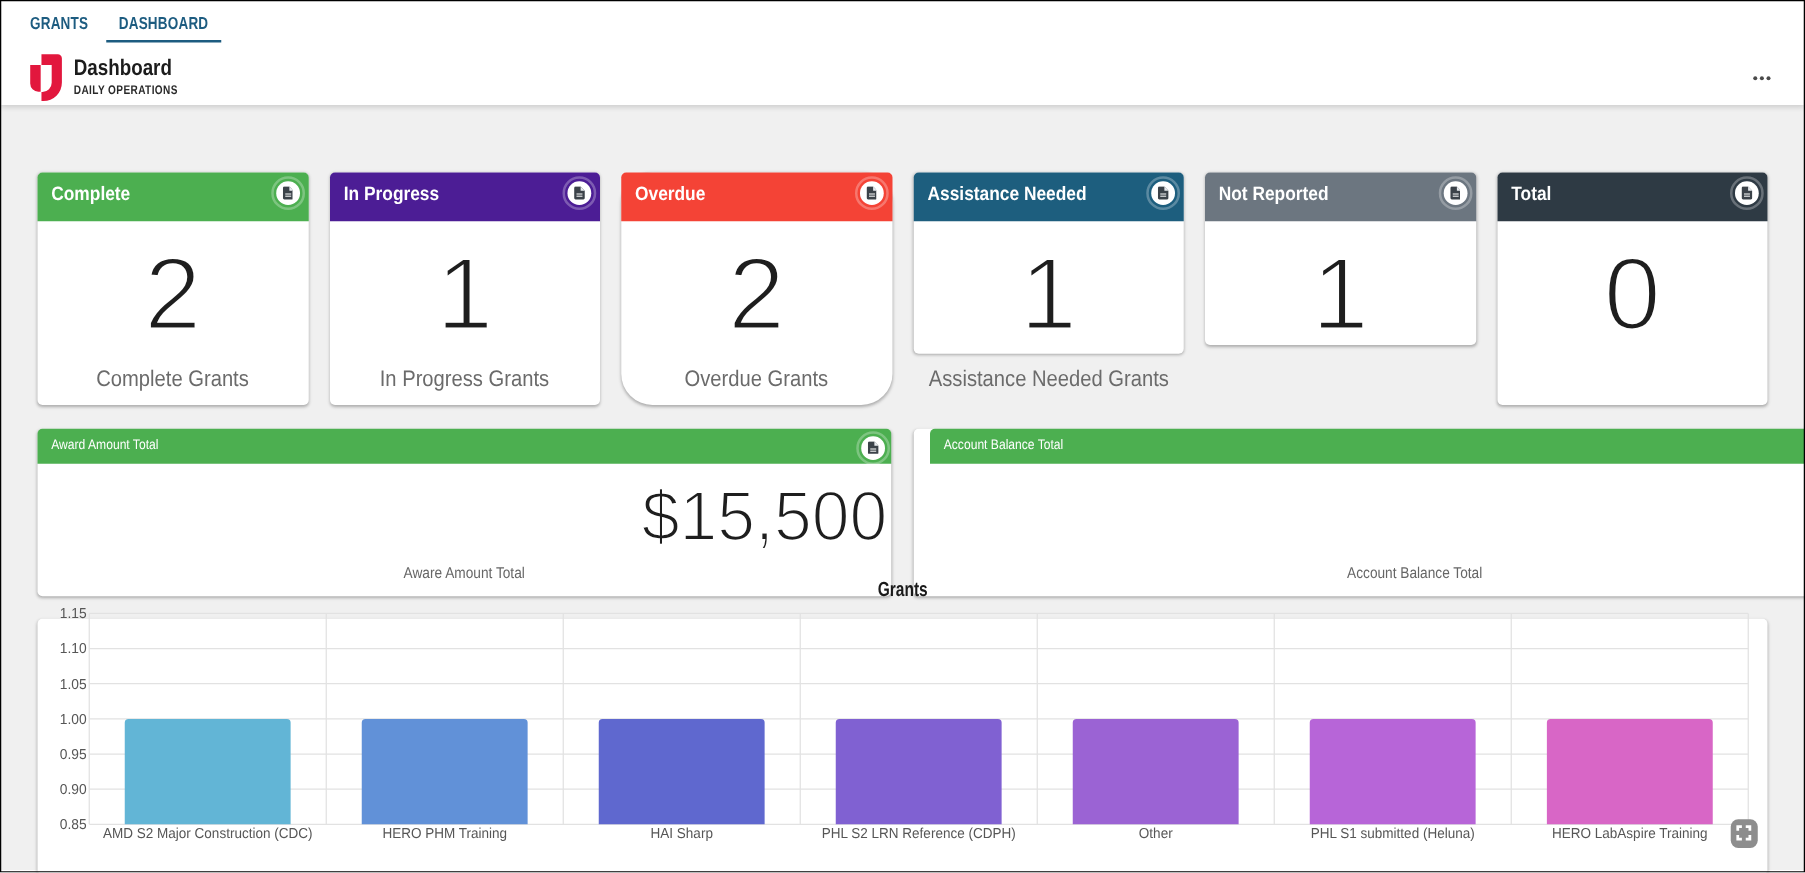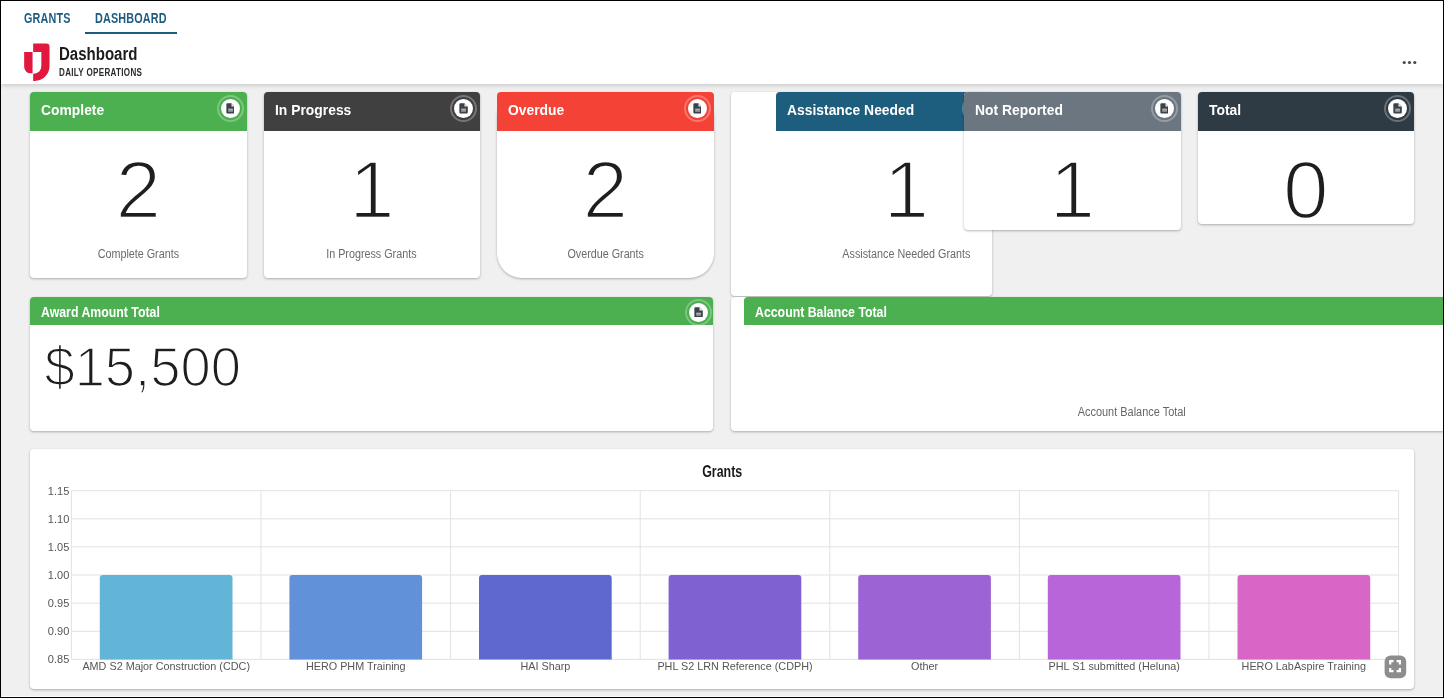--- a/index.html
+++ b/index.html
@@ -10,32 +10,32 @@
 .sq{display:inline-block;transform:scaleX(.778);transform-origin:0 0;}
 .sq1{display:inline-block;transform:scaleX(.895);transform-origin:0 50%;}
 .sq2{display:inline-block;transform:scaleX(.897);transform-origin:50% 50%;}
 .sqn{display:inline-block;transform:scaleX(1);transform-origin:50% 50%;}
 .sqm{display:inline-block;transform:scaleX(.88);transform-origin:0 50%;}
 .sqc{display:inline-block;transform:scaleX(.876);transform-origin:50% 50%;}
 .sqd{display:inline-block;transform:scaleX(.985);transform-origin:50% 50%;}
 .title{position:absolute;left:57.8px;top:43.1px;font-size:18px;font-weight:bold;color:#1c1c1c;}
 .subtitle{position:absolute;left:58px;top:65.5px;font-size:10px;font-weight:bold;letter-spacing:.4px;color:#2a2a2a;}
 .dots{position:absolute;right:26px;top:58.8px;}
-.card{position:absolute;background:#fff;border-radius:4px;box-shadow:0 1px 3px rgba(0,0,0,.18),0 1px 2px rgba(0,0,0,.12);z-index:1;}
+.card{position:absolute;background:#fff;border-radius:4px;box-shadow:0 1px 3px rgba(0,0,0,.18),0 1px 2px rgba(0,0,0,.12);z-index:1;margin-top:46px;}
 .chead{height:39px;border-radius:4px 4px 0 0;position:relative;}
 .chead .ct{position:absolute;left:11px;top:8.6px;font-size:15.5px;font-weight:bold;color:#fff;white-space:pre;}
 .chead2{height:28px;border-radius:4px 4px 0 0;position:relative;background:#4caf50;}
-.chead2 .ct{position:absolute;left:11.2px;top:7.3px;font-size:14px;font-weight:bold;color:#fff;white-space:pre;}
+.chead2 .ct{position:absolute;left:11.2px;top:7.3px;font-size:11px;font-weight:normal;color:#fff;white-space:pre;}
 .iconbtn{position:absolute;width:27px;height:27px;border-radius:50%;border:2px solid rgba(255,255,255,.28);box-sizing:border-box;display:flex;align-items:center;justify-content:center;}
 .r1 .iconbtn{right:3px;top:2.8px;}
 .r2 .iconbtn{right:1.4px;top:1.6px;}
 .iconwhite{width:19px;height:19px;border-radius:50%;background:#fff;display:flex;align-items:center;justify-content:center;}
 .num{position:absolute;width:100%;text-align:center;font-size:82px;color:#1e1e1e;top:58.8px;line-height:78px;-webkit-text-stroke:2.4px #fff;}
-.nlabel{position:absolute;width:100%;text-align:center;font-size:12px;color:#6b6b6b;top:154.6px;}
-.money{position:absolute;width:100%;text-align:left;font-size:56px;color:#1e1e1e;top:42.9px;line-height:54.5px;-webkit-text-stroke:1.7px #fff;}
+.nlabel{position:absolute;width:100%;text-align:center;font-size:18px;color:#6b6b6b;top:154.6px;}
+.money{position:absolute;width:100%;text-align:right;font-size:56px;color:#1e1e1e;top:42.9px;line-height:54.5px;-webkit-text-stroke:1.7px #fff;}
 .mlabel{position:absolute;width:100%;text-align:center;font-size:12.5px;color:#666;top:107.8px;}
 svg text{font-family:"Liberation Sans",sans-serif;}
 </style>
 </head>
 <body>
 <div style="position:absolute;left:1px;top:84px;width:1442px;height:611.5px;background:#f0f0f0;"></div>
 <div class="header">
   <div class="tab" style="left:23px;"><span class="sq">GRANTS</span></div>
   <div class="tab" style="left:94px;"><span class="sq">DASHBOARD</span></div>
   <div style="position:absolute;left:83.5px;top:31px;width:92.8px;height:2px;background:#1d5c80;"></div>
@@ -62,21 +62,21 @@
             <rect x="3" y="7.5" width="6.5" height="1.2" fill="#fff" opacity=".92"></rect>
             <rect x="3" y="9.9" width="6.5" height="1.2" fill="#fff" opacity=".92"></rect>
           </svg>
         </span>
       </span>
     </div>
 <div class="num"><span class="sqn">2</span></div>
 <div class="nlabel"><span class="sq2">Complete Grants</span></div>
 </div>
 <div class="card r1" style="left:263.5px;top:92px;width:216.5px;height:186px;">
-<div class="chead" style="background:#404040">
+<div class="chead" style="background:#4c1d95">
       <span class="ct"><span class="sq1">In Progress</span></span>
       <span class="iconbtn">
         <span class="iconwhite">
           <svg width="8.8" height="10.8" viewBox="0 0 12 14">
             <path fill="#3b4249" d="M2,0 h5.5 L12,4.5 V12.5 A1.5,1.5 0 0 1 10.5,14 H2 A1.5,1.5 0 0 1 0.5,12.5 V1.5 A1.5,1.5 0 0 1 2,0 Z"></path>
             <path fill="#e9ecef" d="M7.5,0 L12,4.5 H7.5 Z"></path>
             <rect x="3" y="7.5" width="6.5" height="1.2" fill="#fff" opacity=".92"></rect>
             <rect x="3" y="9.9" width="6.5" height="1.2" fill="#fff" opacity=".92"></rect>
           </svg>
         </span>
@@ -95,21 +95,21 @@
             <path fill="#e9ecef" d="M7.5,0 L12,4.5 H7.5 Z"></path>
             <rect x="3" y="7.5" width="6.5" height="1.2" fill="#fff" opacity=".92"></rect>
             <rect x="3" y="9.9" width="6.5" height="1.2" fill="#fff" opacity=".92"></rect>
           </svg>
         </span>
       </span>
     </div>
 <div class="num"><span class="sqn">2</span></div>
 <div class="nlabel"><span class="sq2">Overdue Grants</span></div>
 </div>
-<div class="card r1" style="left:730.5px;top:92px;width:216.5px;height:204px;padding-left:45px;">
+<div class="card r1" style="left:730.5px;top:92px;width:216.5px;height:145px;">
 <div class="chead" style="background:#1d5e7e">
       <span class="ct"><span class="sq1">Assistance Needed</span></span>
       <span class="iconbtn">
         <span class="iconwhite">
           <svg width="8.8" height="10.8" viewBox="0 0 12 14">
             <path fill="#3b4249" d="M2,0 h5.5 L12,4.5 V12.5 A1.5,1.5 0 0 1 10.5,14 H2 A1.5,1.5 0 0 1 0.5,12.5 V1.5 A1.5,1.5 0 0 1 2,0 Z"></path>
             <path fill="#e9ecef" d="M7.5,0 L12,4.5 H7.5 Z"></path>
             <rect x="3" y="7.5" width="6.5" height="1.2" fill="#fff" opacity=".92"></rect>
             <rect x="3" y="9.9" width="6.5" height="1.2" fill="#fff" opacity=".92"></rect>
           </svg>
@@ -128,21 +128,21 @@
             <path fill="#3b4249" d="M2,0 h5.5 L12,4.5 V12.5 A1.5,1.5 0 0 1 10.5,14 H2 A1.5,1.5 0 0 1 0.5,12.5 V1.5 A1.5,1.5 0 0 1 2,0 Z"></path>
             <path fill="#e9ecef" d="M7.5,0 L12,4.5 H7.5 Z"></path>
             <rect x="3" y="7.5" width="6.5" height="1.2" fill="#fff" opacity=".92"></rect>
             <rect x="3" y="9.9" width="6.5" height="1.2" fill="#fff" opacity=".92"></rect>
           </svg>
         </span>
       </span>
     </div>
 <div class="num"><span class="sqn">1</span></div>
 </div>
-<div class="card r1" style="left:1197.5px;top:92px;width:216.5px;height:132px;">
+<div class="card r1" style="left:1197.5px;top:92px;width:216.5px;height:186px;">
 <div class="chead" style="background:#2e3a44">
       <span class="ct"><span class="sq1">Total</span></span>
       <span class="iconbtn">
         <span class="iconwhite">
           <svg width="8.8" height="10.8" viewBox="0 0 12 14">
             <path fill="#3b4249" d="M2,0 h5.5 L12,4.5 V12.5 A1.5,1.5 0 0 1 10.5,14 H2 A1.5,1.5 0 0 1 0.5,12.5 V1.5 A1.5,1.5 0 0 1 2,0 Z"></path>
             <path fill="#e9ecef" d="M7.5,0 L12,4.5 H7.5 Z"></path>
             <rect x="3" y="7.5" width="6.5" height="1.2" fill="#fff" opacity=".92"></rect>
             <rect x="3" y="9.9" width="6.5" height="1.2" fill="#fff" opacity=".92"></rect>
           </svg>
@@ -160,20 +160,21 @@
           <svg width="8.8" height="10.8" viewBox="0 0 12 14">
             <path fill="#3b4249" d="M2,0 h5.5 L12,4.5 V12.5 A1.5,1.5 0 0 1 10.5,14 H2 A1.5,1.5 0 0 1 0.5,12.5 V1.5 A1.5,1.5 0 0 1 2,0 Z"></path>
             <path fill="#e9ecef" d="M7.5,0 L12,4.5 H7.5 Z"></path>
             <rect x="3" y="7.5" width="6.5" height="1.2" fill="#fff" opacity=".92"></rect>
             <rect x="3" y="9.9" width="6.5" height="1.2" fill="#fff" opacity=".92"></rect>
           </svg>
         </span>
       </span>
     </div>
   <div class="money" style="text-indent:5.5px"><span class="sqd" style="transform:scaleX(.9705)">$15,500</span></div>
+  <div class="mlabel"><span class="sqc">Aware Amount Total</span></div>
 </div>
 <div class="card r2" style="left:731px;top:297px;width:762px;height:134px;padding-left:13px;">
   <div class="chead2">
       <span class="ct"><span class="sqm">Account Balance Total</span></span>
       <span class="iconbtn">
         <span class="iconwhite">
           <svg width="8.8" height="10.8" viewBox="0 0 12 14">
             <path fill="#3b4249" d="M2,0 h5.5 L12,4.5 V12.5 A1.5,1.5 0 0 1 10.5,14 H2 A1.5,1.5 0 0 1 0.5,12.5 V1.5 A1.5,1.5 0 0 1 2,0 Z"></path>
             <path fill="#e9ecef" d="M7.5,0 L12,4.5 H7.5 Z"></path>
             <rect x="3" y="7.5" width="6.5" height="1.2" fill="#fff" opacity=".92"></rect>

